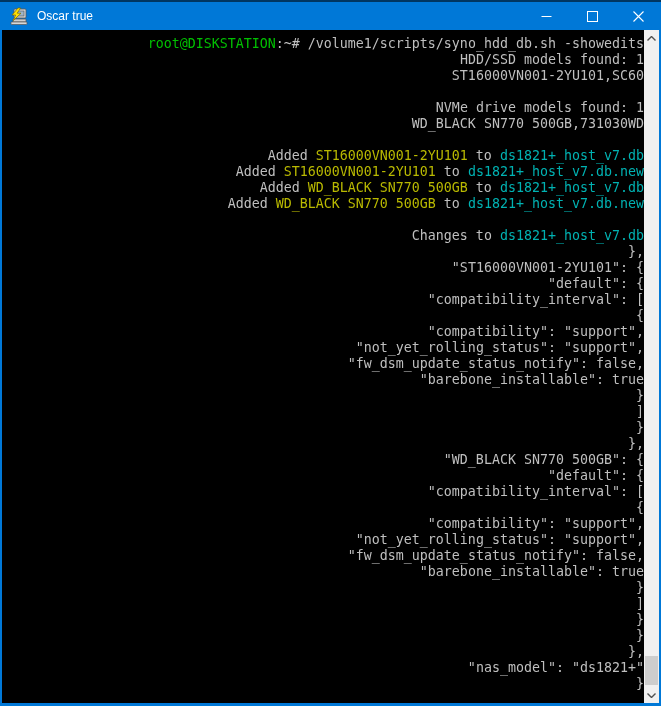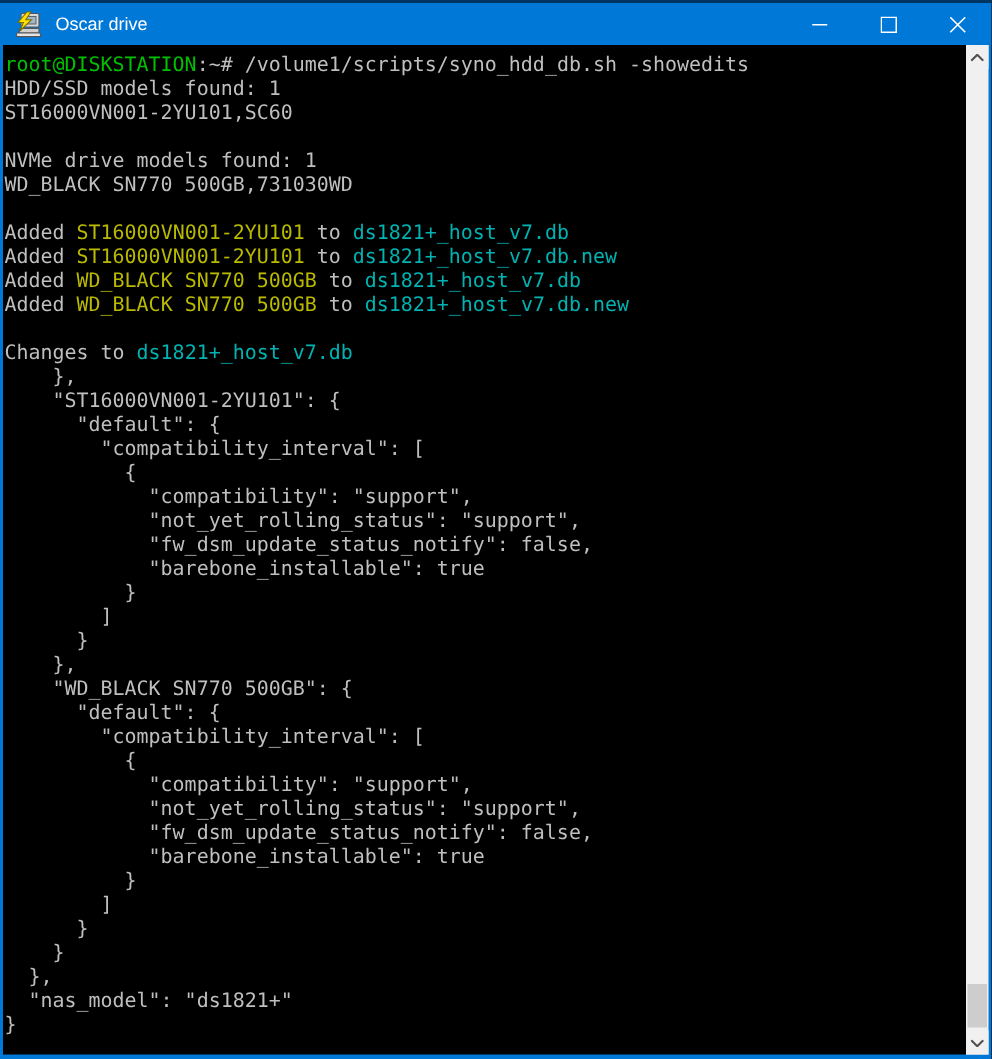--- a/index.html
+++ b/index.html
@@ -26,20 +26,21 @@
   }
   .controls { margin-left: auto; display: flex; height: 100%; }
   .ctl-btn {
     width: 46px; height: 100%;
     display: flex; align-items: center; justify-content: center;
     background: transparent; border: none; cursor: default;
   }
   .body-row {
     position: absolute; top: 30px; left: 2px; right: 2px; bottom: 3px;
     display: flex;
+    text-align: right;
   }
   .terminal {
     flex: 1 1 auto;
     background: var(--terminal-bg, #000);
     color: var(--fg, #bfbfbf);
     font-family: "DejaVu Sans Mono", "Liberation Mono", monospace;
     font-size: 13.3px; line-height: 16px;
     white-space: pre;
     padding: 6px 0 0 1px;
     overflow: hidden;
@@ -69,21 +70,21 @@
   <div class="titlebar">
     <svg class="app-icon" viewBox="0 0 20 20">
 
       <rect x="5" y="3" width="12" height="9" rx="1" fill="#d8d8d8" stroke="#555" stroke-width="0.8"></rect>
       <rect x="7" y="5" width="8" height="5" fill="#9fb6c9" stroke="#555" stroke-width="0.6"></rect>
       <rect x="4" y="13" width="13" height="3" rx="0.5" fill="#cfcfcf" stroke="#555" stroke-width="0.8"></rect>
       <rect x="2" y="16" width="16" height="2.4" rx="0.6" fill="#e4e4e4" stroke="#555" stroke-width="0.8"></rect>
 
       <polygon points="9,2 3,9 6.6,9 4.4,14.5 12,7.2 8.2,7.2 11.6,2" fill="#ffe000" stroke="#7a6a00" stroke-width="0.7"></polygon>
     </svg>
-    <span class="title-text">Oscar drive</span>
+    <span class="title-text">Oscar true</span>
     <div class="controls">
       <button class="ctl-btn" aria-label="minimize">
         <svg width="11" height="11" viewBox="0 0 11 11">
             <line x1="0.5" y1="5.5" x2="10.5" y2="5.5" stroke="#ffffff" stroke-width="1"></line>
           </svg>
       </button>
       <button class="ctl-btn" aria-label="maximize">
         <svg width="11" height="11" viewBox="0 0 11 11">
             <rect x="0.5" y="0.5" width="10" height="10" fill="none" stroke="#ffffff" stroke-width="1"></rect>
           </svg>

